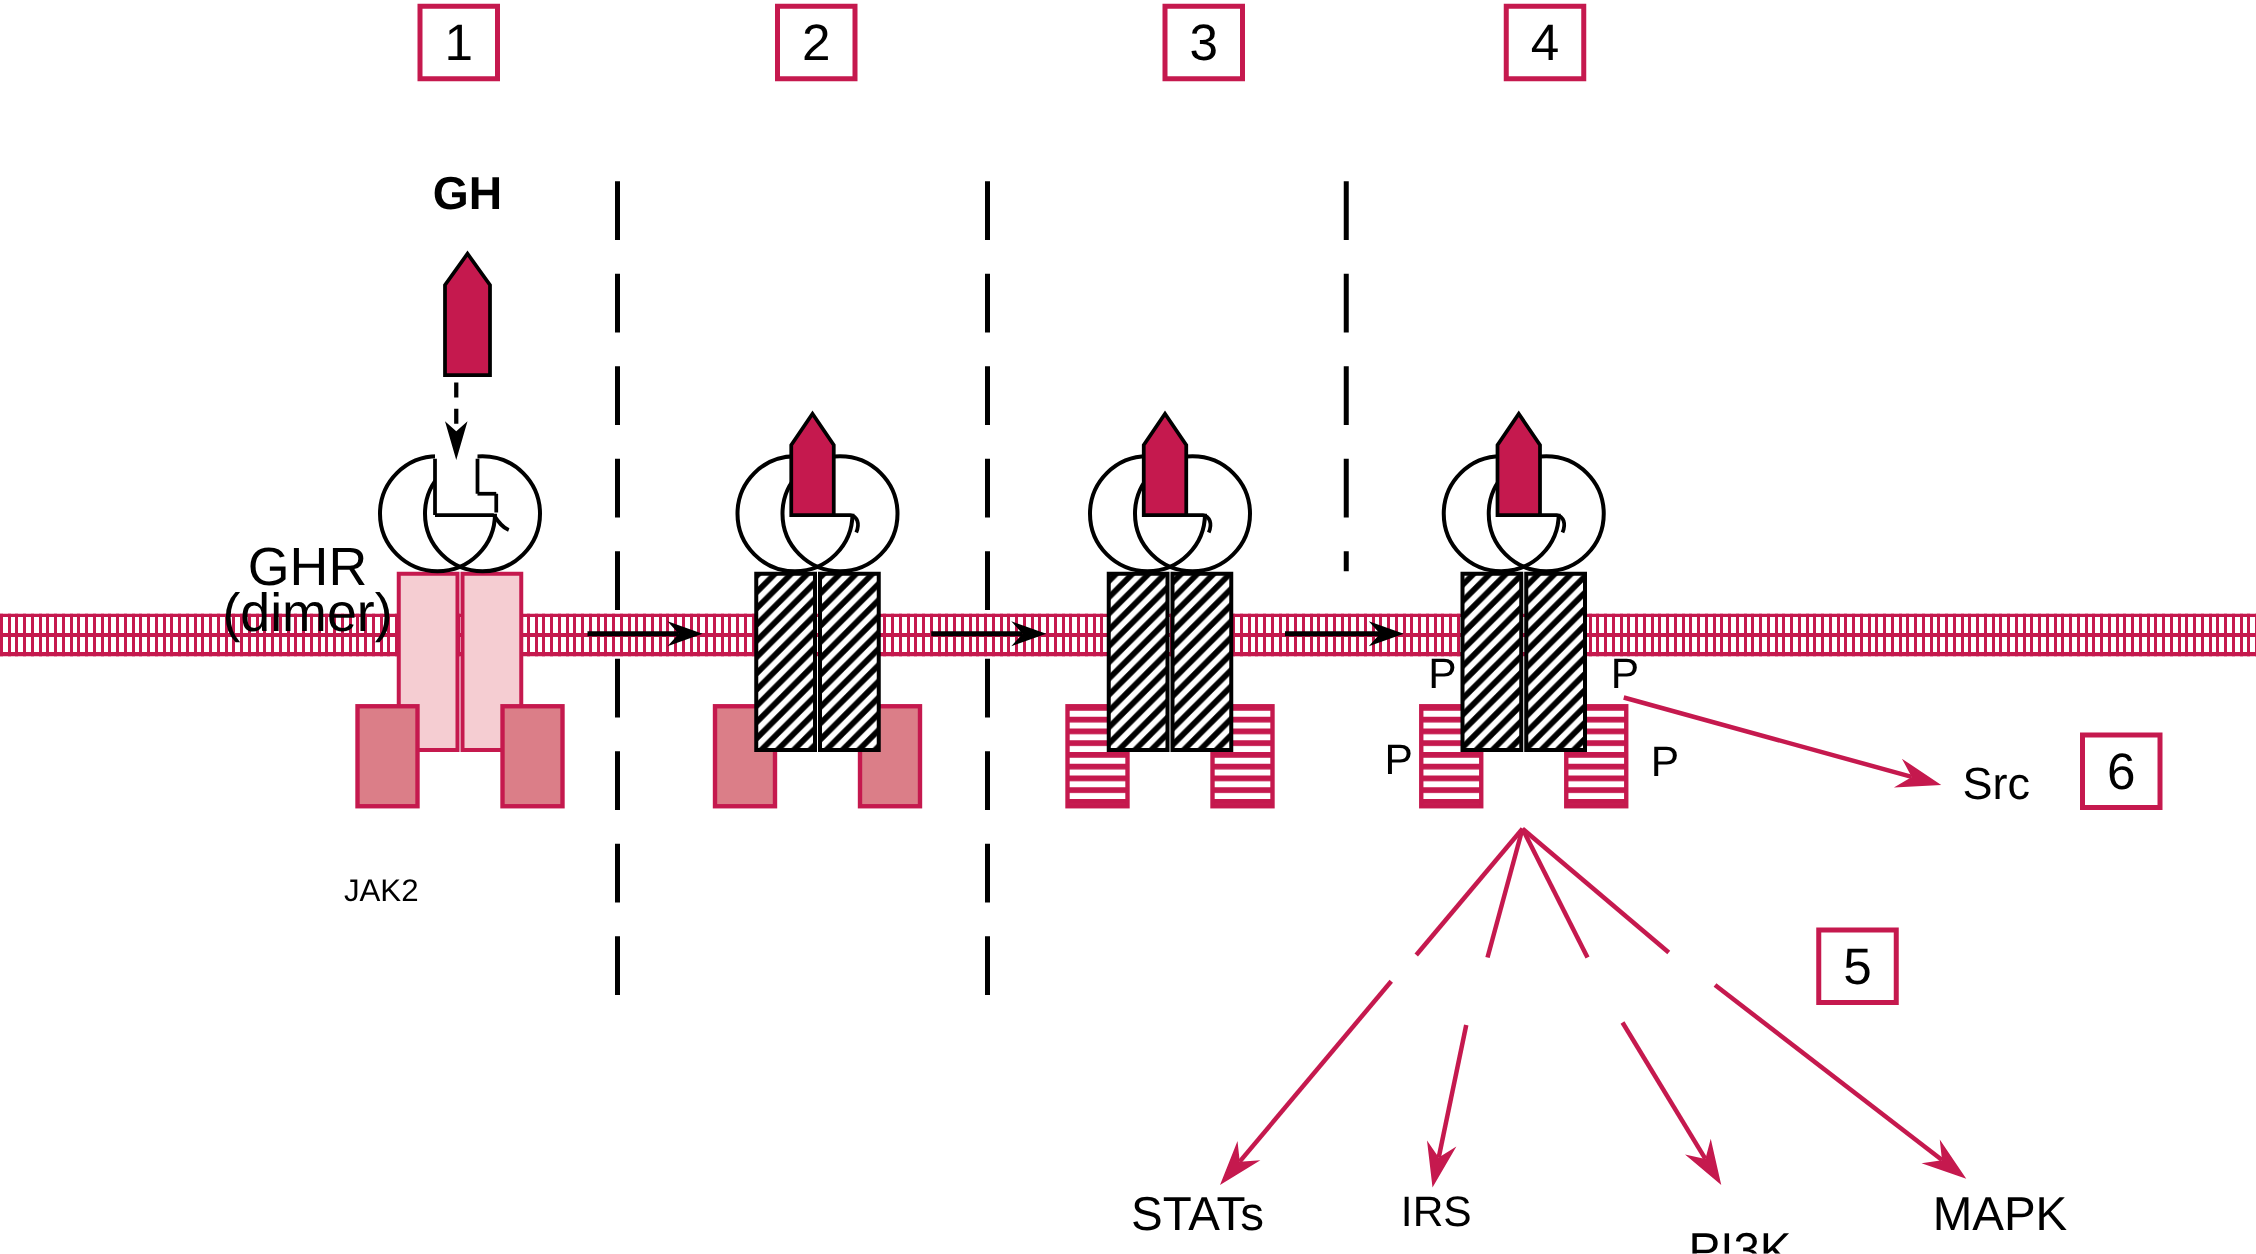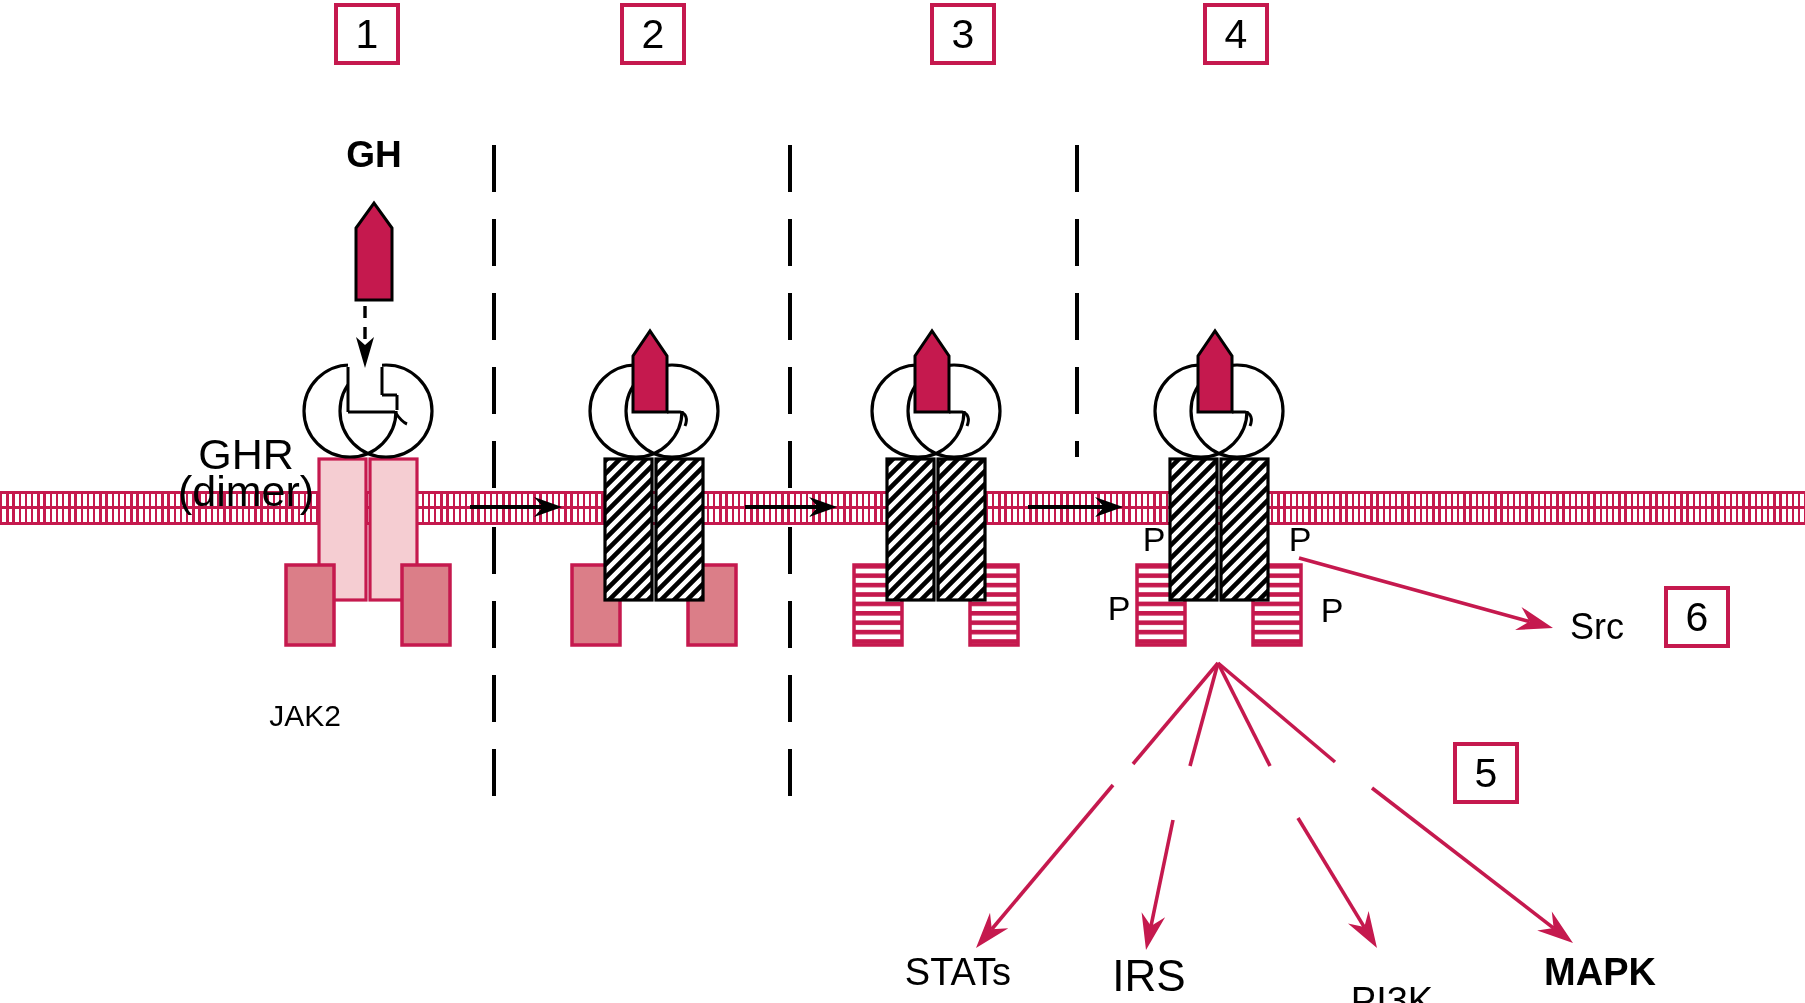--- a/index.html
+++ b/index.html
@@ -149,29 +149,29 @@
       <span>6</span>
     </div>
 
   <div class="lbl" style="left:336px;top:136px;width:76px;font-size:37px;font-weight:bold;">GH</div>
 
   <div class="lbl" style="left:156px;top:436px;width:180px;font-size:43px;line-height:37px;">
     <span class="ln">GHR</span>
     <span class="ln">(dimer)</span>
   </div>
 
-  <div class="lbl" style="left:235px;top:700px;width:140px;font-size:30px;">JAK2</div>
+  <div class="lbl" style="left:235px;top:700px;width:140px;font-size:25px;">JAK2</div>
 
 
 
   <div class="lbl" style="left:1562px;top:608px;width:70px;font-size:36px;">Src</div>
 
   <div class="lbl" style="left:1139px;top:522px;width:30px;font-size:34px;">P</div>
   <div class="lbl" style="left:1285px;top:522px;width:30px;font-size:34px;">P</div>
   <div class="lbl" style="left:1104px;top:591px;width:30px;font-size:34px;">P</div>
   <div class="lbl" style="left:1317px;top:593px;width:30px;font-size:34px;">P</div>
 
   <div class="lbl" style="left:888px;top:953px;width:140px;font-size:38px;">STATs</div>
-  <div class="lbl" style="left:1079px;top:953px;width:140px;font-size:44px;">IRS</div>
+  <div class="lbl" style="left:1079px;top:953px;width:140px;font-size:34px;">IRS</div>
   <div class="lbl" style="left:1322px;top:982px;width:140px;font-size:38px;">PI3K</div>
-  <div class="lbl" style="left:1530px;top:953px;width:140px;font-size:38px;font-weight:bold;">MAPK</div>
+  <div class="lbl" style="left:1530px;top:953px;width:140px;font-size:38px;">MAPK</div>
 
 </div>
 
 </body></html>

